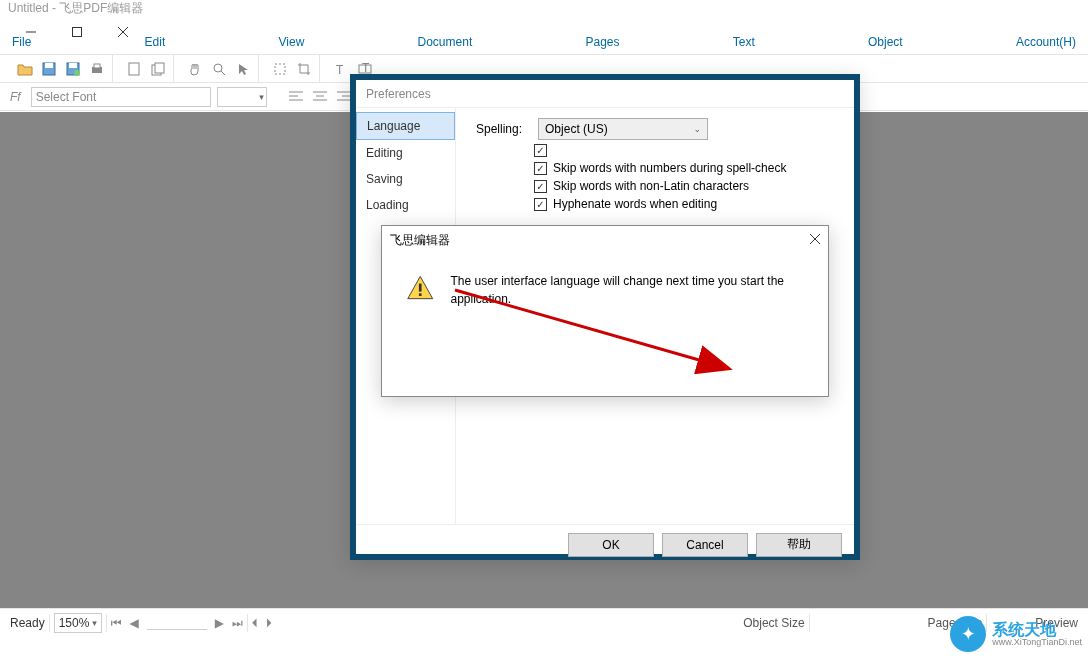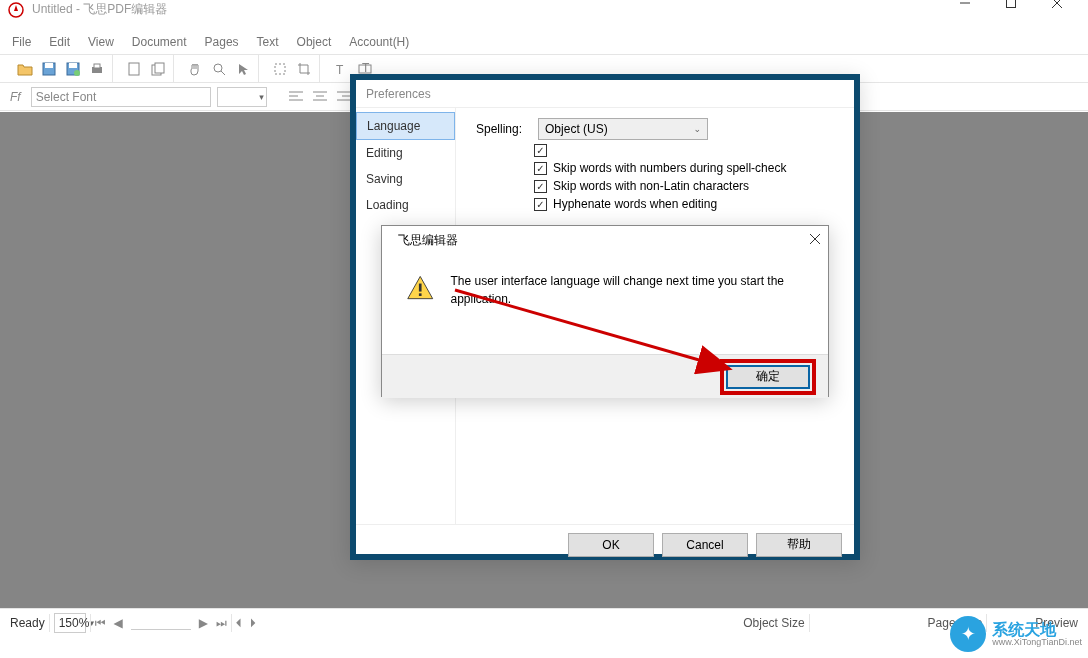--- a/index.html
+++ b/index.html
@@ -1,26 +1,26 @@
 <!DOCTYPE html>
 <html><head>
 <meta charset="utf-8">
 <style>
 * { box-sizing: border-box; margin: 0; padding: 0; font-family: "Microsoft YaHei", "Segoe UI", sans-serif; font-size: 12px; }
 body { width: 1088px; height: 658px; background: #fff; position: relative; overflow: hidden; }
 
 
-.titlebar { height: 30px; display: flex; align-items: flex-end; padding: 12px 8px; color: #999; background: #fff; }
+.titlebar { height: 30px; display: flex; align-items: flex-start; padding: 0 8px; color: #999; background: #fff; flex-direction: column; }
 .titlebar .app-icon { width: 16px; height: 16px; margin-right: 8px; }
 .titlebar .title-text { flex: 1; }
 .win-controls { display: flex; }
 .win-btn { width: 46px; height: 30px; display: flex; align-items: center; justify-content: center; color: #666; }
 
 
-.menubar { height: 24px; display: flex; align-items: center; padding: 0 12px; gap: 18px; color: #737373; }
+.menubar { height: 24px; display: flex; align-items: center; padding: 0 12px; gap: 18px; color: #0369a1; justify-content: space-between; }
 .menubar span { cursor: default; }
 
 .separator-h { height: 1px; background: #e5e5e5; }
 
 
 .toolbar { height: 28px; display: flex; align-items: center; padding: 0 10px; gap: 6px; border-bottom: 1px solid #e5e5e5; }
 .tool-group { display: flex; align-items: center; gap: 6px; padding: 0 6px; border-right: 1px solid #e5e5e5; height: 100%; }
 .tool-group:last-child { border-right: none; }
 .tool-icon { width: 18px; height: 18px; display: flex; align-items: center; justify-content: center; color: #666; }
 .ff-label { color: #888; margin-right: 4px; font-style: italic; }
@@ -40,34 +40,34 @@
 .prefs-content { flex: 1; padding: 10px 20px; }
 .row { display: flex; align-items: center; gap: 16px; }
 .lang-select { width: 170px; height: 22px; border: 1px solid #adadad; padding: 0 6px; display: flex; align-items: center; justify-content: space-between; background: #efefef; }
 .chk-row { display: flex; align-items: center; gap: 6px; margin: 4px 0 4px 58px; }
 .chk { width: 13px; height: 13px; border: 1px solid #333; display: flex; align-items: center; justify-content: center; font-size: 10px; color: #333; }
 .prefs-footer { height: 40px; border-top: 1px solid #eee; display: flex; align-items: center; justify-content: flex-end; gap: 8px; padding: 0 12px; }
 .pbtn { width: 86px; height: 24px; border: 1px solid #adadad; background: #e1e1e1; display: flex; align-items: center; justify-content: center; }
 
 
 .alert { position: absolute; left: 381px; top: 225px; width: 448px; height: 172px; background: #fff; border: 1px solid #888; box-shadow: 0 4px 20px rgba(0,0,0,0.2); z-index: 10; }
-.alert-title { height: 28px; display: flex; align-items: center; justify-content: space-between; padding: 0 8px; margin-left: 8px; }
+.alert-title { height: 28px; display: flex; align-items: center; justify-content: space-between; padding: 0 8px; }
 .alert-body { display: flex; padding: 18px 24px 0 24px; gap: 16px; height: 100px; }
 .warn-tri { width: 32px; height: 32px; }
 .alert-footer { height: 44px; background: #f0f0f0; border-top: 1px solid #ddd; display: flex; align-items: center; justify-content: flex-end; padding: 0 12px; }
 .ok-outer { border: 4px solid #c00; padding: 2px; }
 .ok-btn { width: 84px; height: 24px; border: 2px solid #0a64a4; background: #e1e1e1; display: flex; align-items: center; justify-content: center; }
 
 
 .arrow-svg { position: absolute; left: 445px; top: 280px; width: 310px; height: 110px; z-index: 11; pointer-events: none; }
 
 
 .statusbar { position: absolute; left: 0; right: 0; bottom: 22px; height: 28px; background: #fff; border-top: 1px solid #e5e5e5; display: flex; align-items: center; padding: 0 10px; gap: 4px; color: #333; }
 .status-sep { width: 1px; height: 18px; background: #e5e5e5; }
-.zoom-sel { width: 32px; height: 20px; border: 1px solid #ccc; display: flex; align-items: center; padding: 0 4px; justify-content: space-between; }
+.zoom-sel { width: 48px; height: 20px; border: 1px solid #ccc; display: flex; align-items: center; padding: 0 4px; justify-content: space-between; }
 .nav-btns { display: flex; gap: 8px; color: #888; }
 .status-label { color: #555; }
 .spacer { flex: 1; }
 
 
 .watermark { position: absolute; right: 6px; bottom: 6px; display: flex; align-items: center; gap: 6px; z-index: 100; }
 .wm-icon { width: 36px; height: 36px; border-radius: 50%; background: #2aa3e0; display: flex; align-items: center; justify-content: center; color: #fff; font-size: 18px; }
 .wm-text { display: flex; flex-direction: column; line-height: 1; }
 .wm-line1 { font-size: 16px; font-weight: bold; color: #2aa3e0; }
 .wm-line2 { font-size: 9px; color: #888; }
@@ -294,25 +294,20 @@
         </svg></span>
   </div>
   <div class="alert-body">
     <svg class="warn-tri" viewBox="0 0 32 32">
         <path d="M16 3 L30 28 L2 28 Z" fill="#ffd54a" stroke="#333" stroke-width="1"></path>
         <rect x="14.5" y="11" width="3" height="9" fill="#333"></rect>
         <rect x="14.5" y="22" width="3" height="3" fill="#333"></rect>
       </svg>
     <div style="line-height:1.5;">The user interface language will change next time you start the application.</div>
   </div>
-  <div class="alert-footer">
-    <div class="ok-outer">
-      <div class="ok-btn">确定</div>
-    </div>
-  </div>
 </div>
 
 <svg class="arrow-svg" viewBox="0 0 310 110">
   <defs>
       <marker id="ah" markerWidth="12" markerHeight="10" refX="10" refY="5" orient="auto">
         <path d="M0 0 L12 5 L0 10 Z" fill="#c00"></path>
       </marker>
     </defs>
   <line x1="10" y1="10" x2="282" y2="88" stroke="#c00" stroke-width="3" marker-end="url(#ah)"></line>
 </svg>

